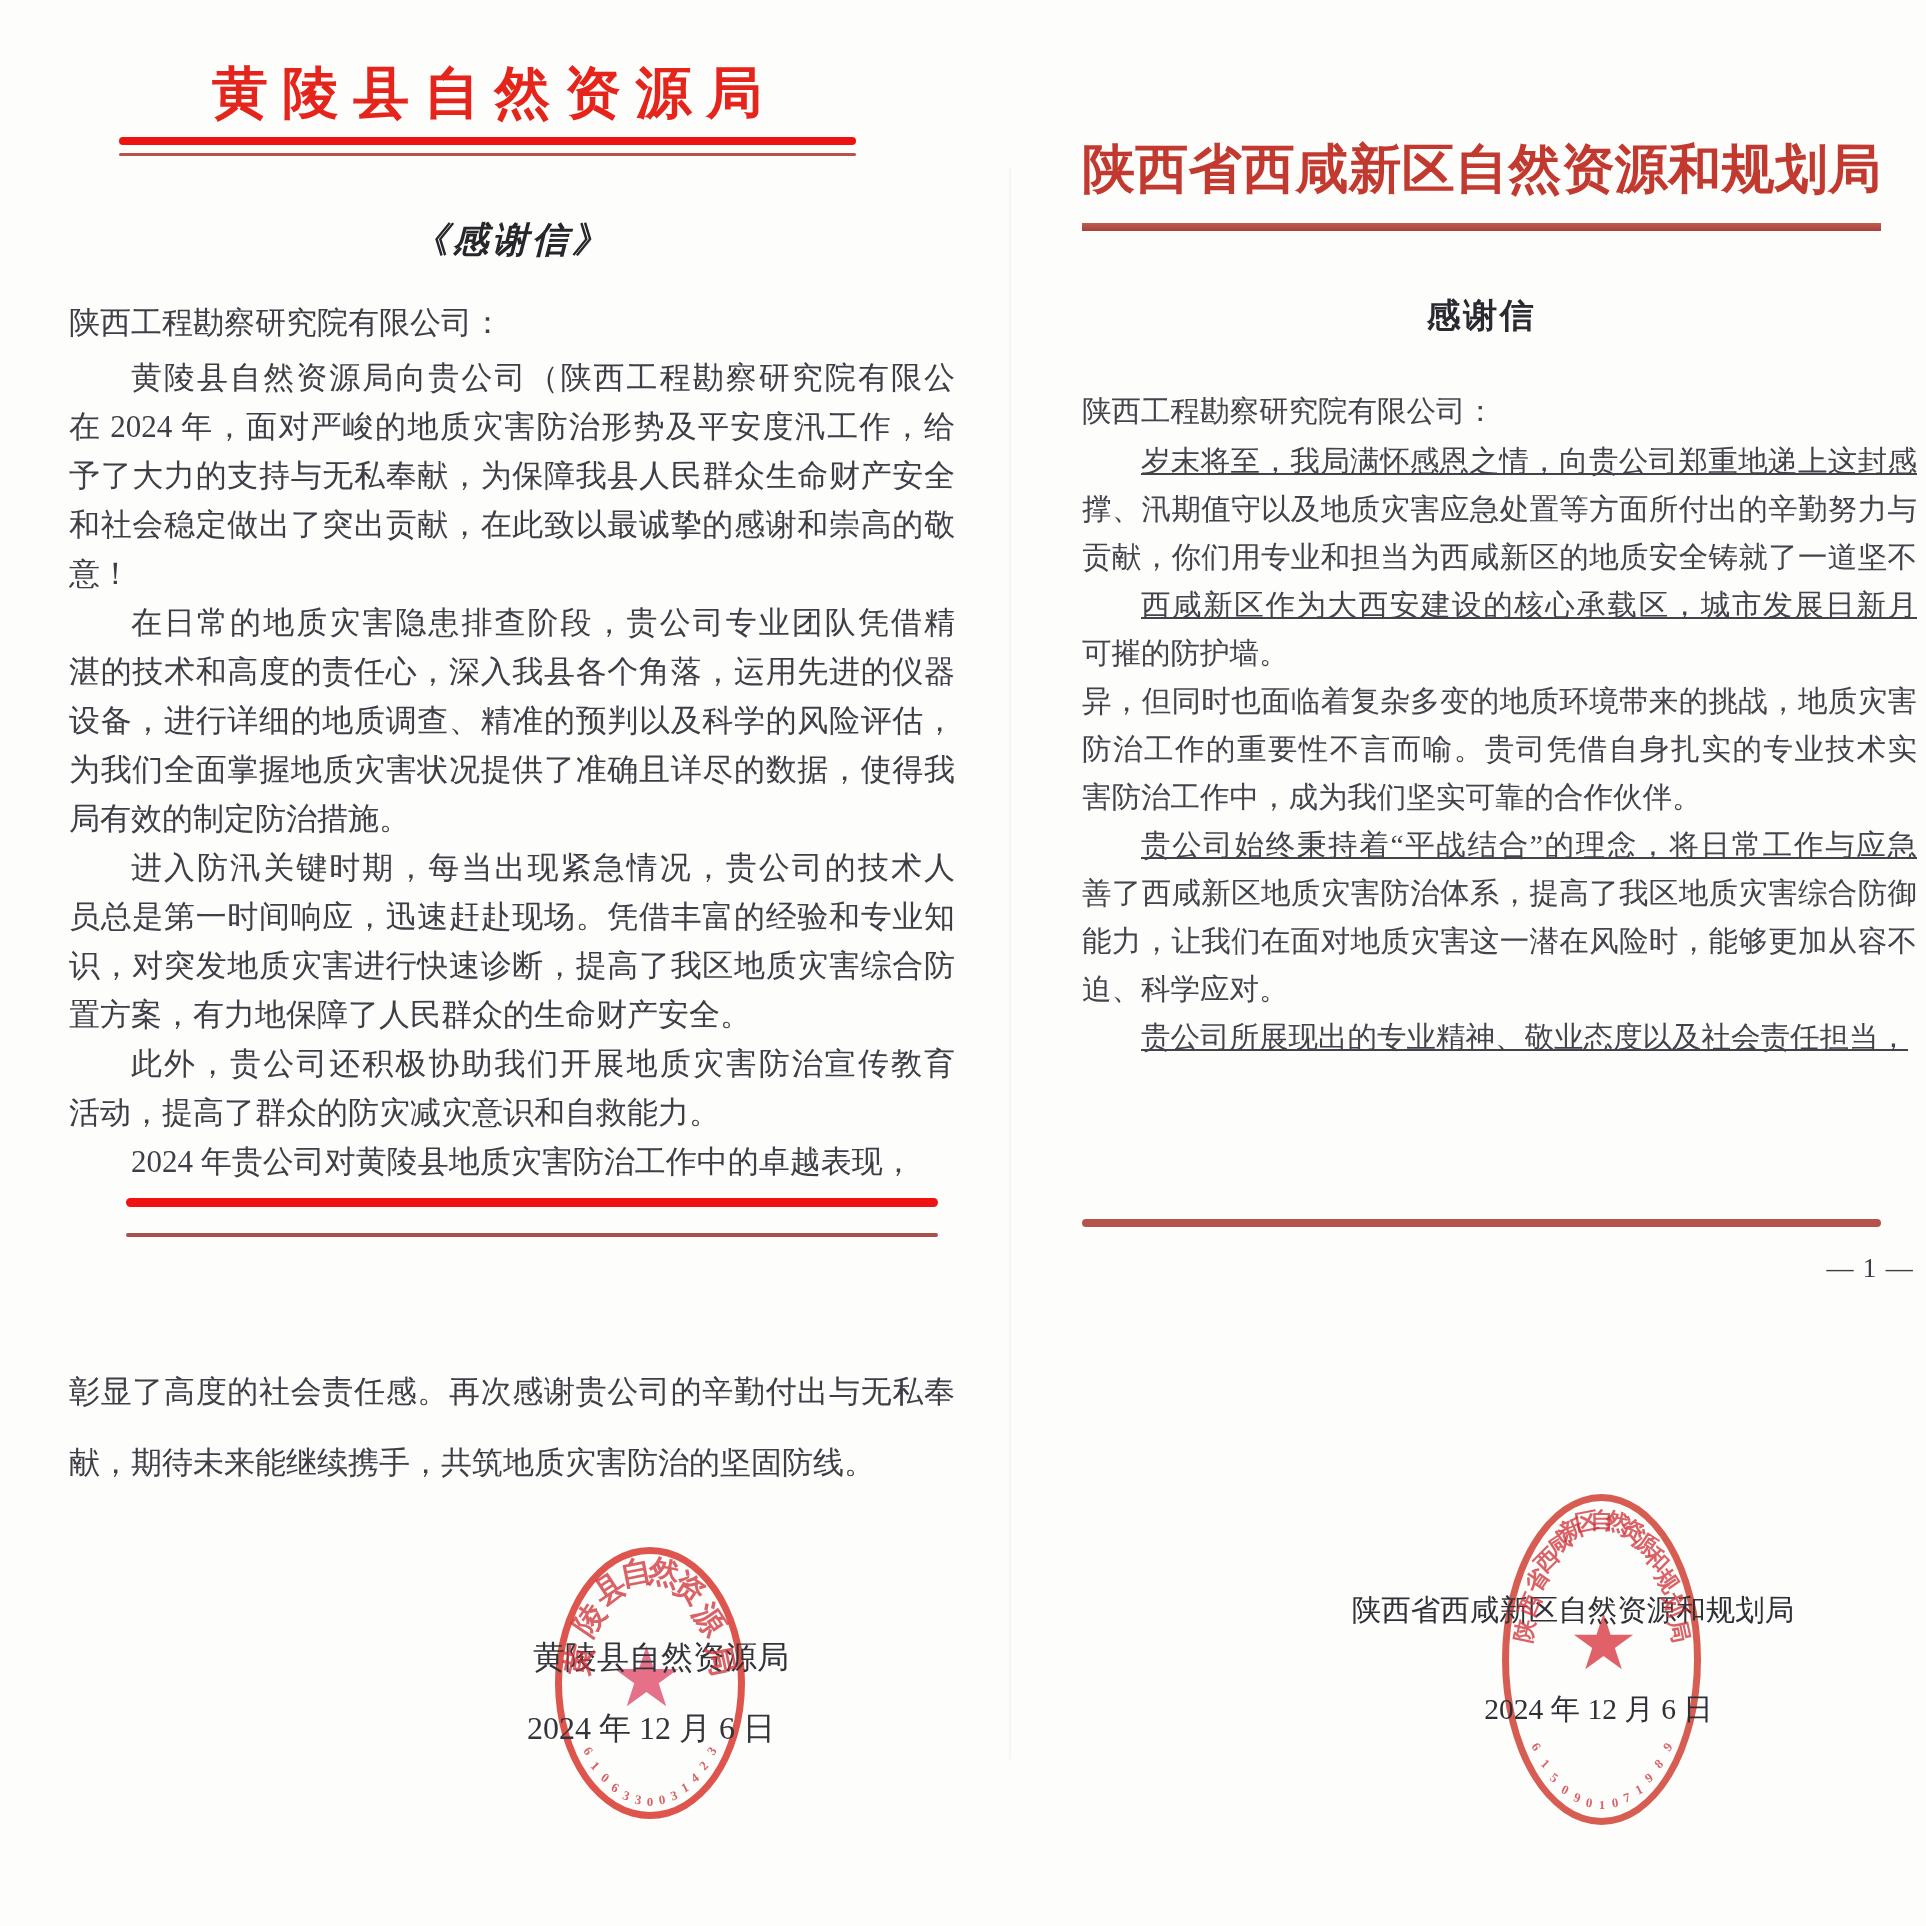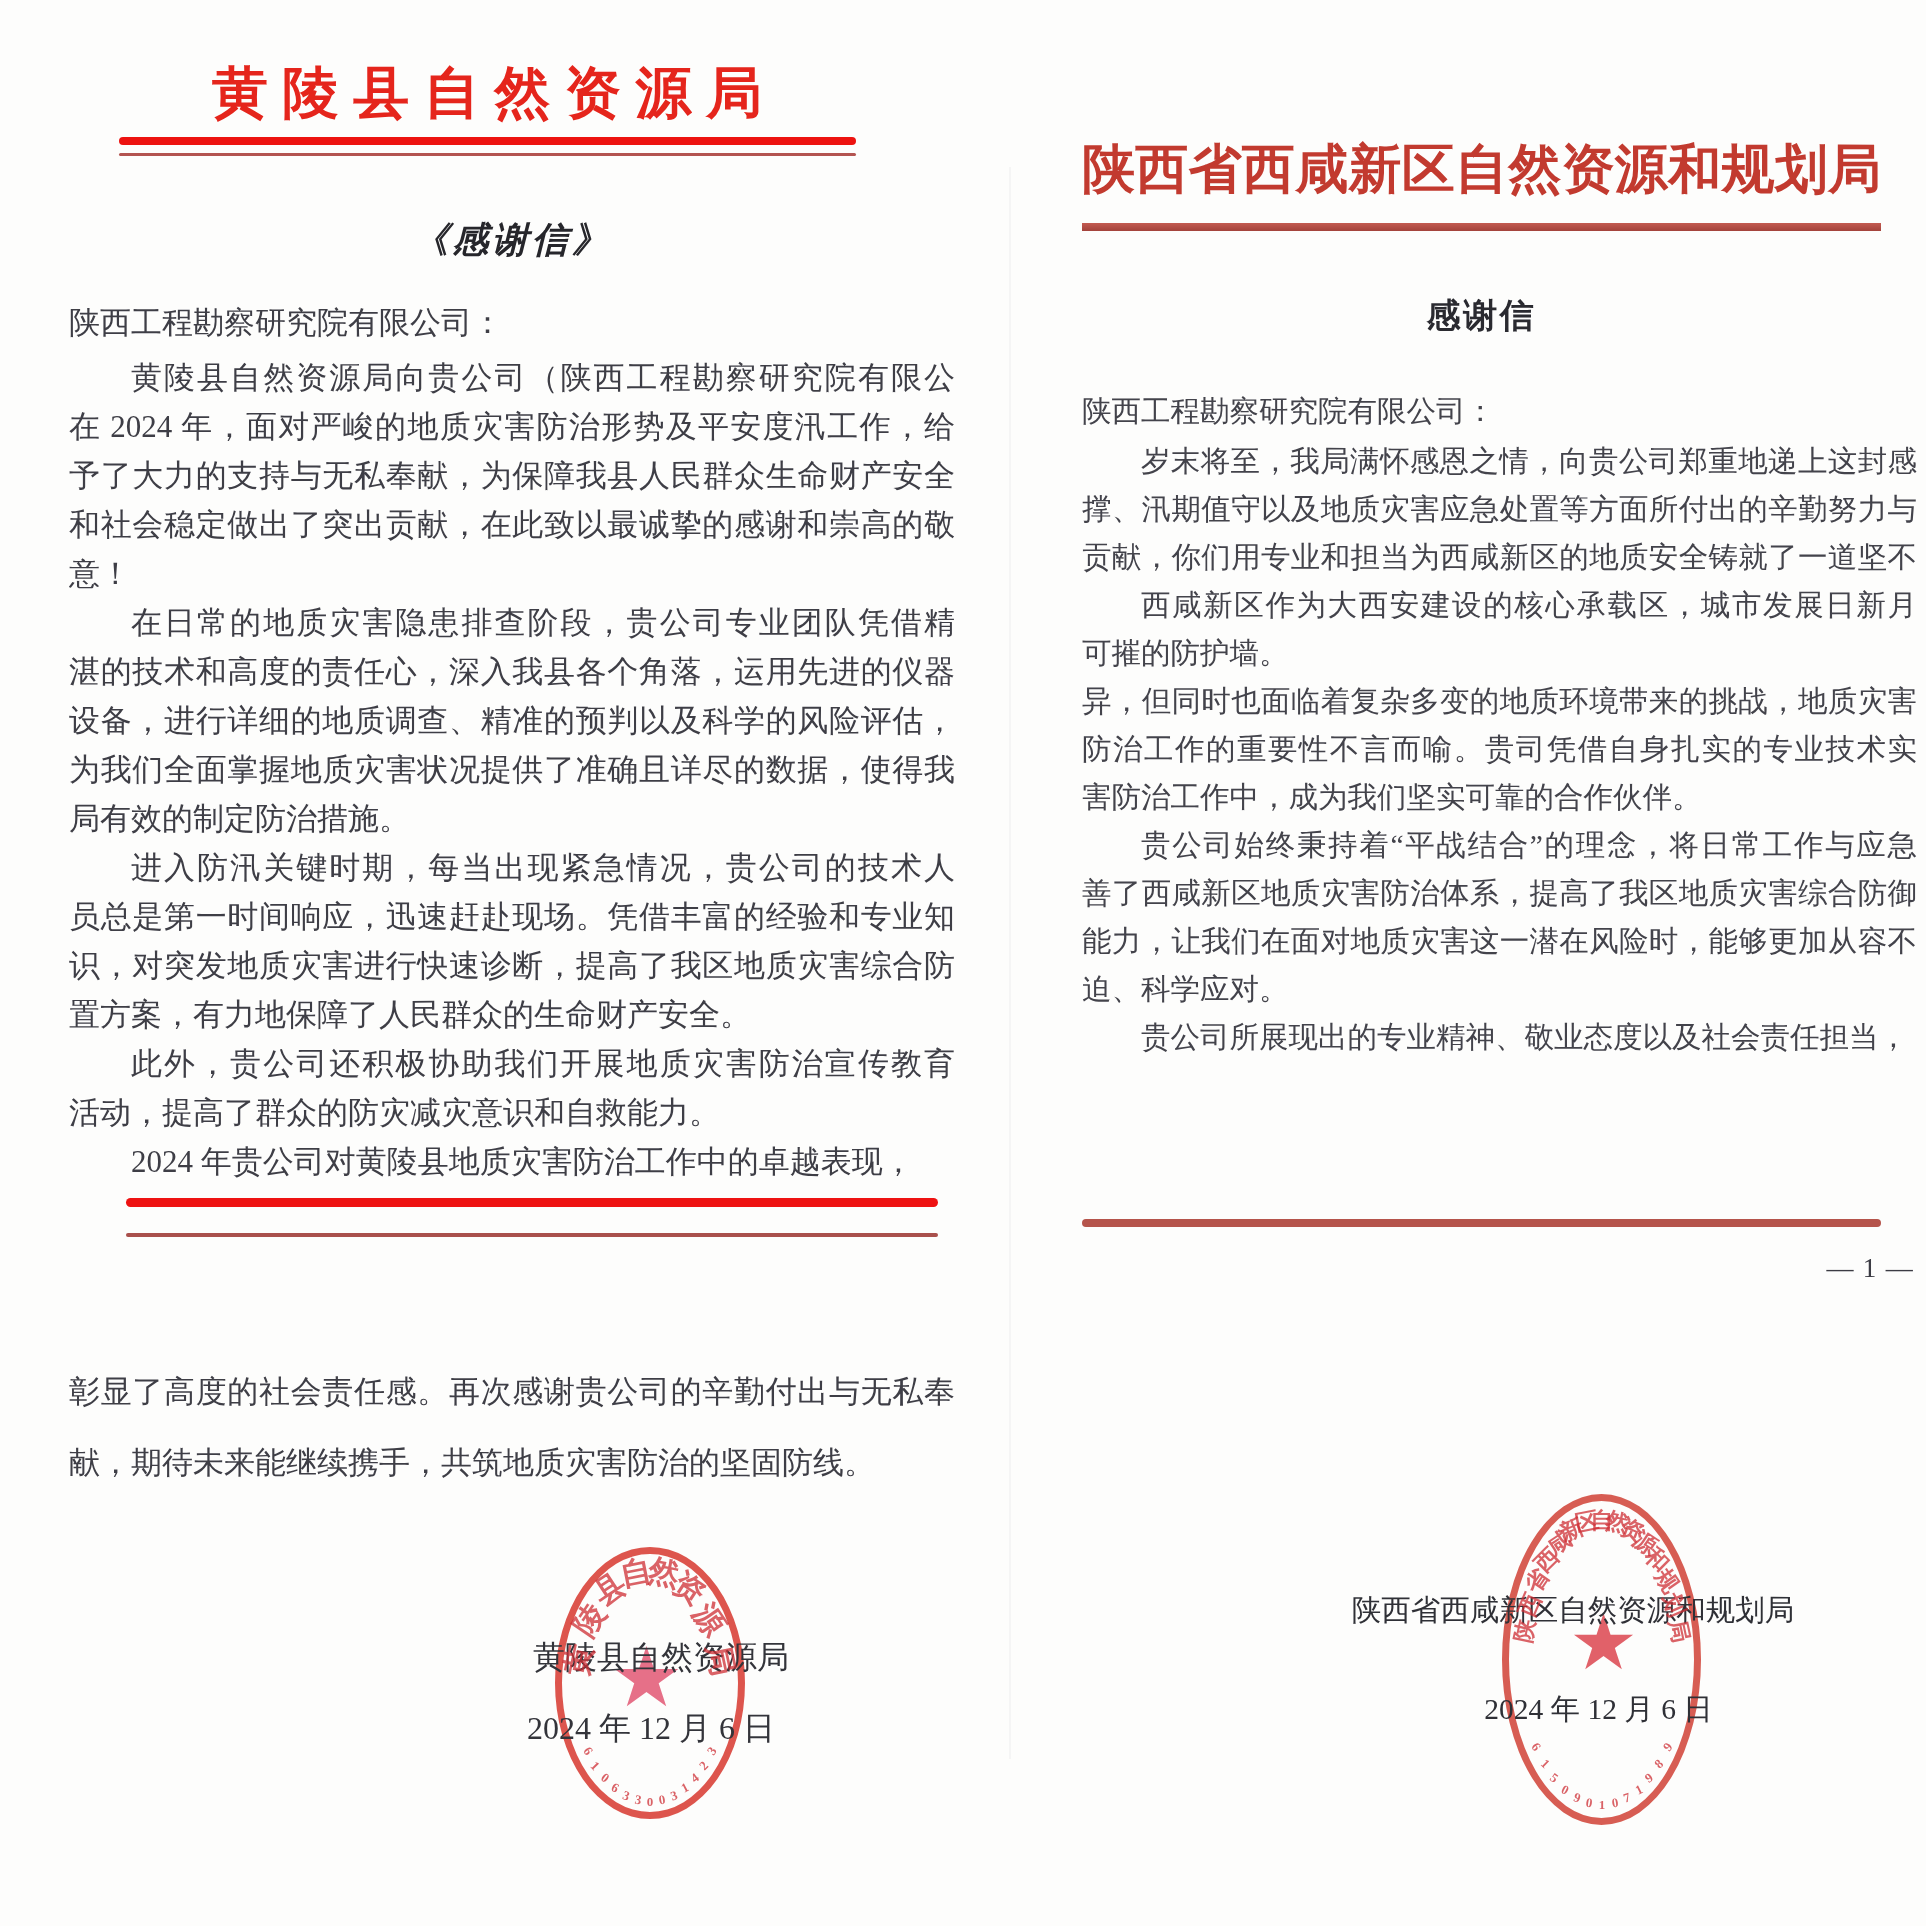--- a/index.html
+++ b/index.html
@@ -46,21 +46,21 @@
   #right-body1 .l{height:48px;line-height:48px;}
   #right-body2{left:1082px;top:1345px;width:835px;font-size:29.5px;color:#43434b;}
   #right-body2 .l{height:69px;line-height:69px;}
   .rp-foot{left:1082px;top:1219px;width:799px;height:7.7px;background:#b5544b;border-radius:3.9px;}
   .rp-pagenum{left:1734px;top:1253px;width:180px;text-align:right;
     font-size:27px;color:#3c3c44;letter-spacing:1.3px;}
   
   .l{text-align:justify;text-align-last:justify;text-justify:inter-character;overflow:hidden;}
   .l.nat{text-align-last:left;}
   #left-body1 .l.ind,#left-body2 .l.ind{padding-left:62px;}
-  #right-body1 .l.ind,#right-body2 .l.ind{padding-left:59px;}
+  #right-body1 .l.ind,#right-body2 .l.ind{padding-left:59px;text-decoration:underline;}
   
   .sig{text-align:center;color:#33343a;}
   .sig-org-left {left:475px;top:1636px;width:372px;font-size:32px;}
   .sig-date-left{left:465px;top:1707px;width:372px;font-size:32px;}
   .sig-org-right {left:1342px;top:1591px;width:462px;font-size:29.5px;color:#2f3036;}
   .sig-date-right{left:1406px;top:1690px;width:385px;font-size:29.5px;color:#2f3036;}
   
   .stamp-ring{border-radius:50%;box-sizing:border-box;background:transparent;}
   .stamp-ring.left {left:555px;top:1547px;width:190px;height:272px;border:7.7px solid rgba(214,48,38,0.82);}
   .stamp-ring.right{left:1502px;top:1494px;width:199px;height:331px;border:7px solid rgba(205,52,40,0.80);}

